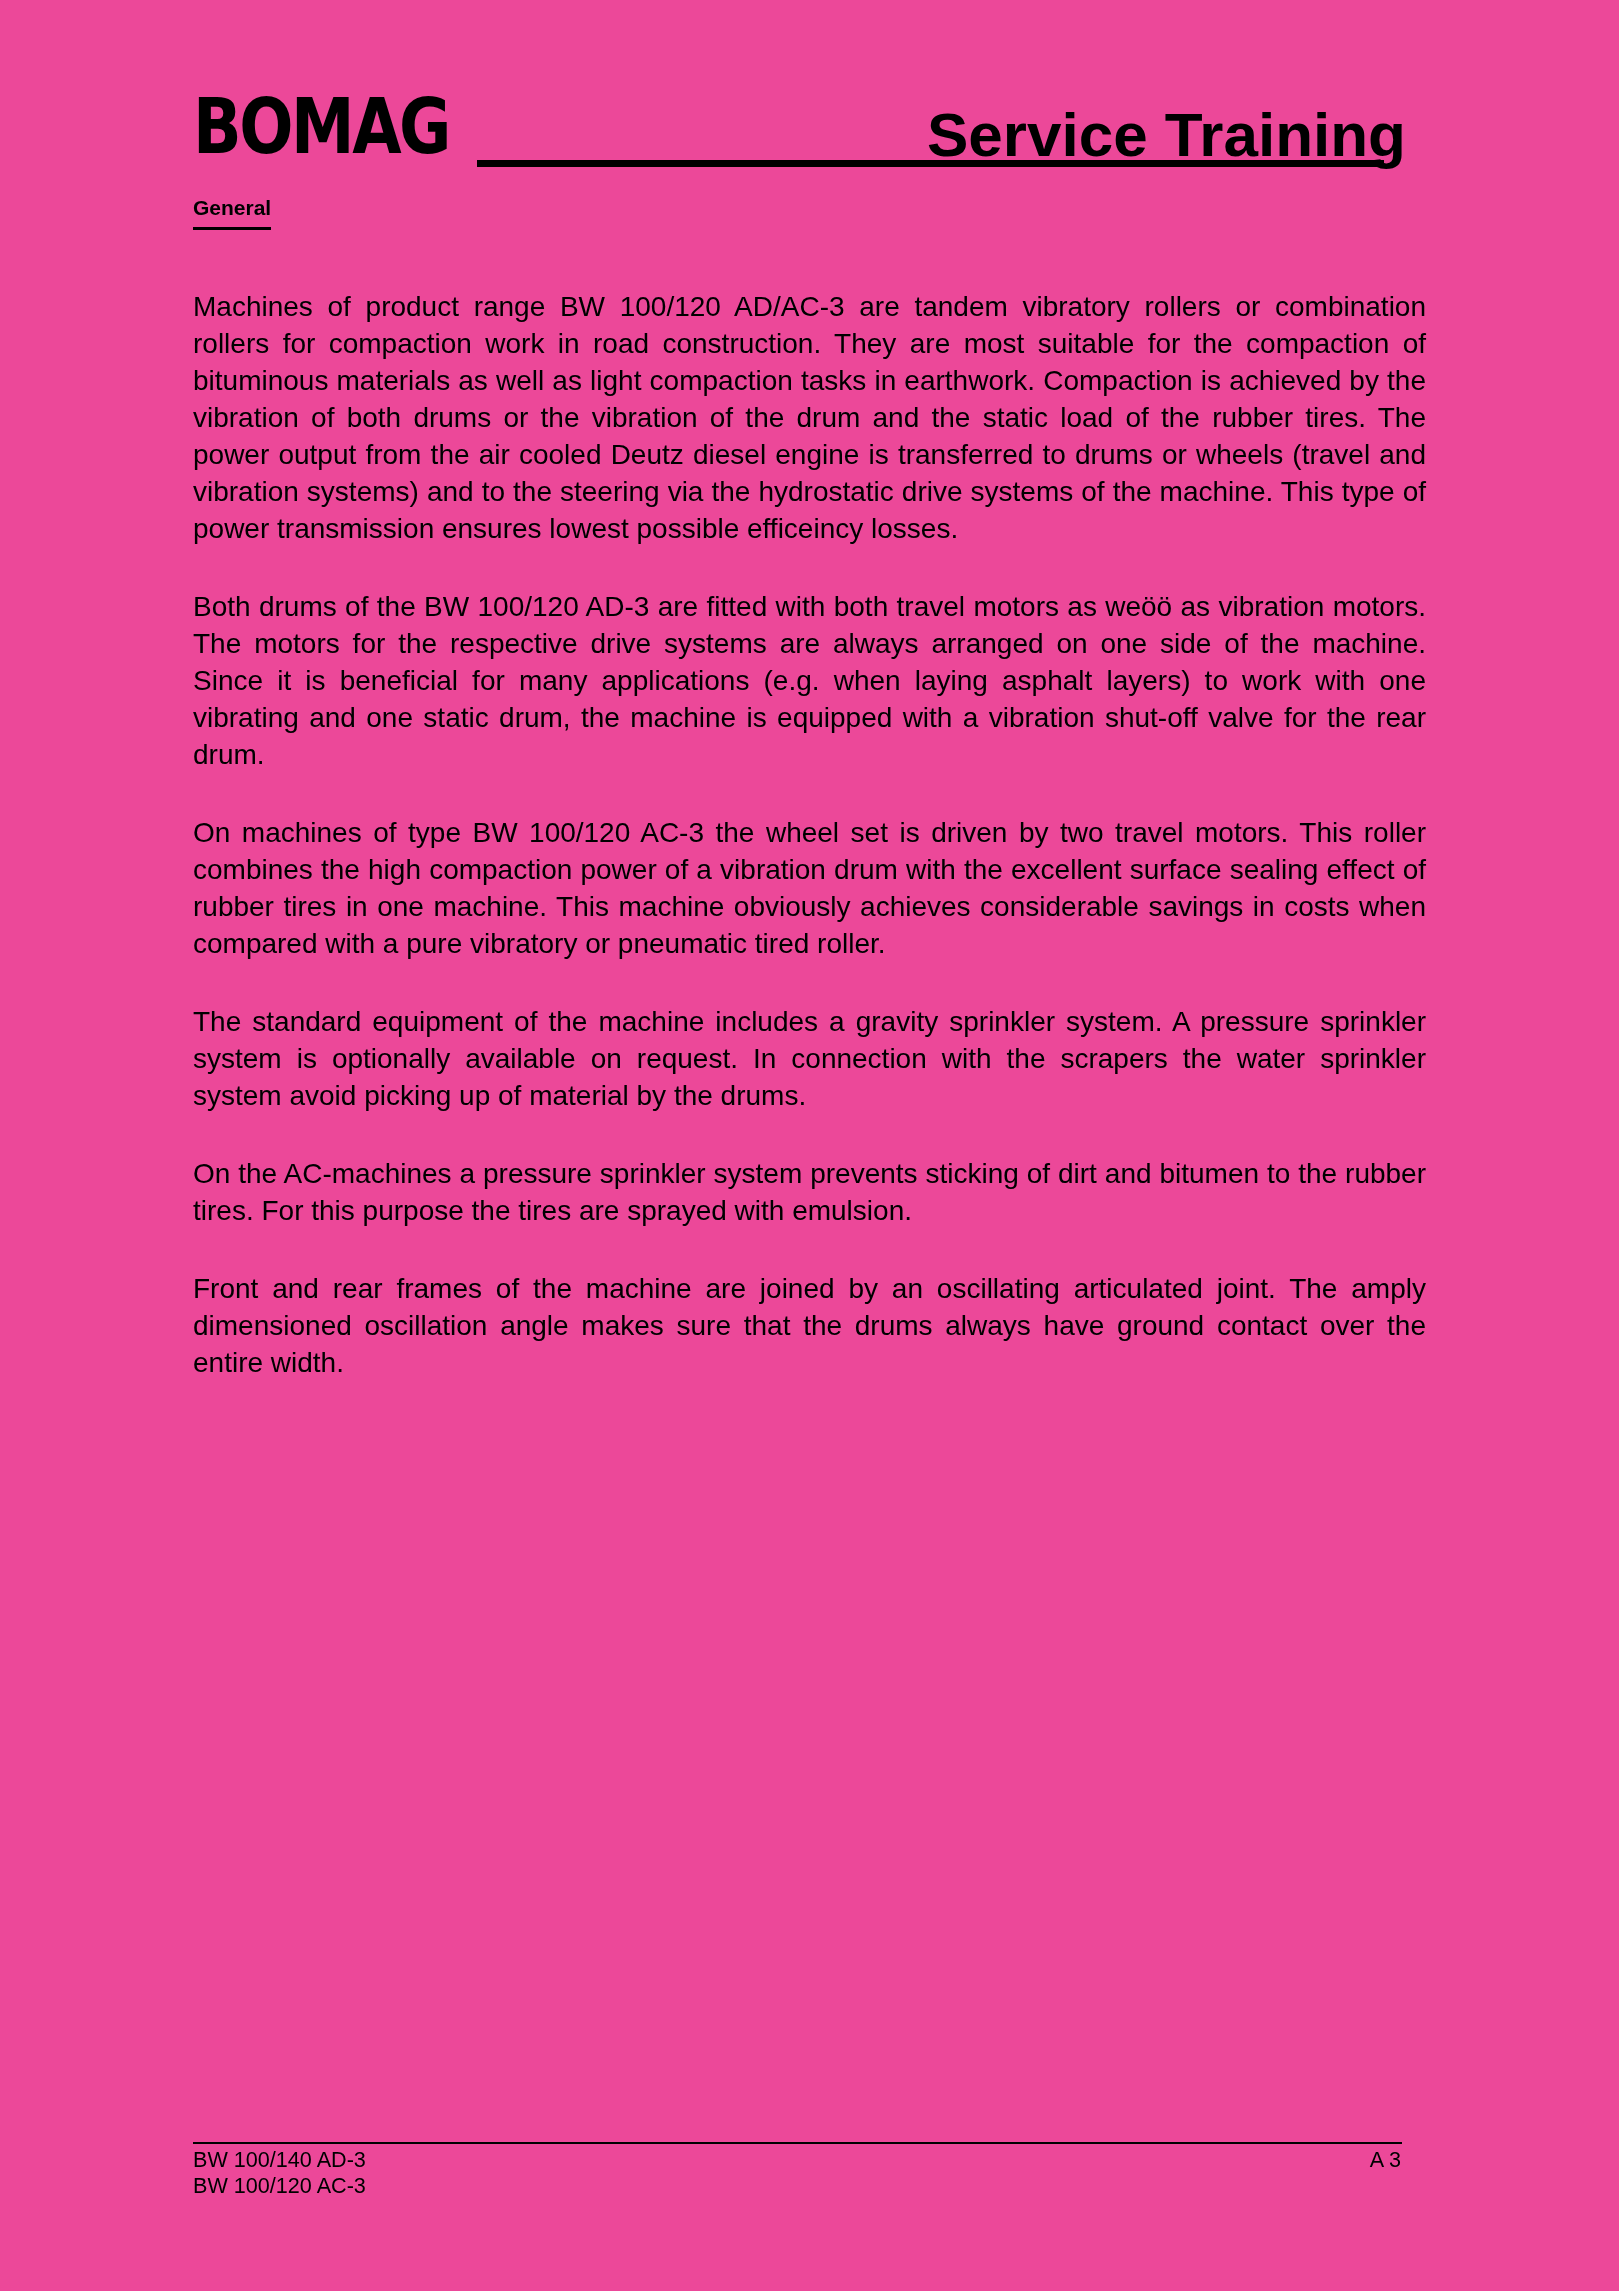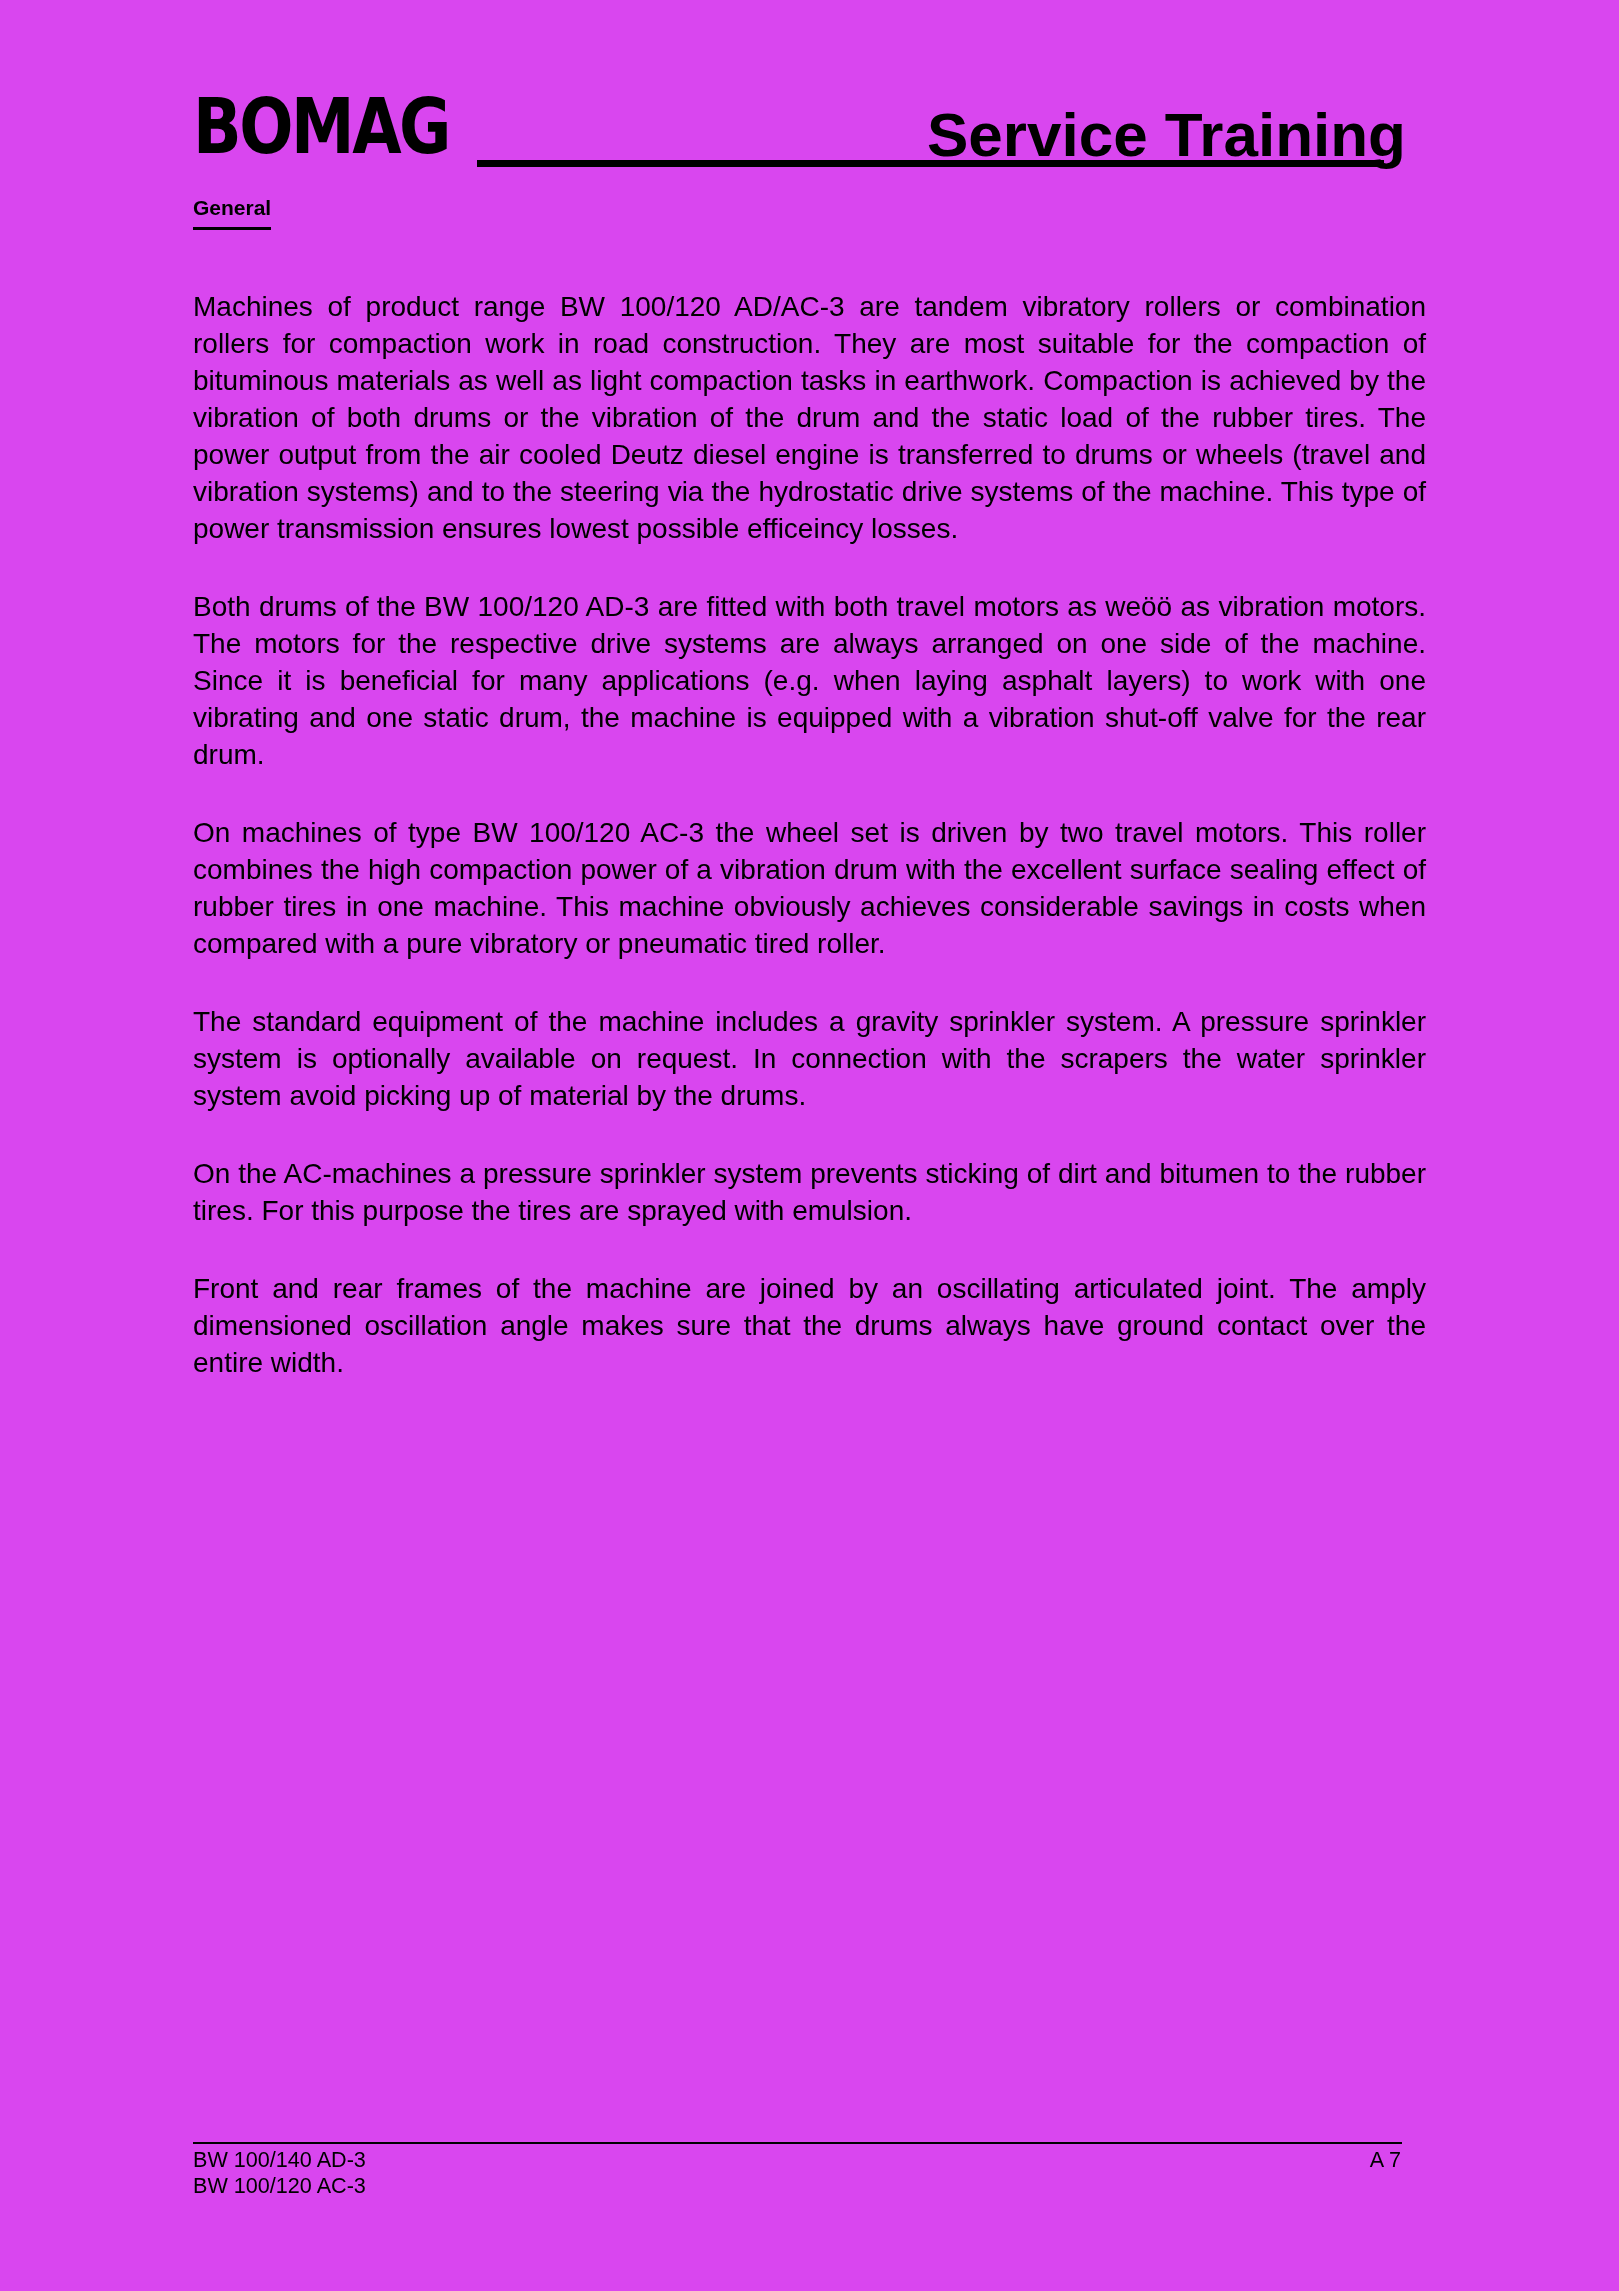--- a/index.html
+++ b/index.html
@@ -4,21 +4,21 @@
 <style>
   html, body {
     margin: 0;
     padding: 0;
     background: #ffffff;
   }
   .page {
     position: relative;
     width: 1619px;
     height: 2292px;
-    background: #d946ef;
+    background: #ec4899;
     color: #000000;
     font-family: "Liberation Sans", sans-serif;
     overflow: hidden;
   }
 
   
   .logo {
     position: absolute;
     left: 193px;
     top: 89px;
@@ -124,16 +124,16 @@
     <p>Front and rear frames of the machine are joined by an oscillating articulated joint. The amply dimensioned oscillation angle makes sure that the drums always have ground contact over the entire width.</p>
   </div>
 
   <div class="footer-rule"></div>
 
   <div class="footer-left">
     <div>BW 100/140 AD-3</div>
     <div>BW 100/120 AC-3</div>
   </div>
 
-  <div class="footer-page-number">A 7</div>
+  <div class="footer-page-number">A 3</div>
 
 </div>
 
 
 </body></html>

